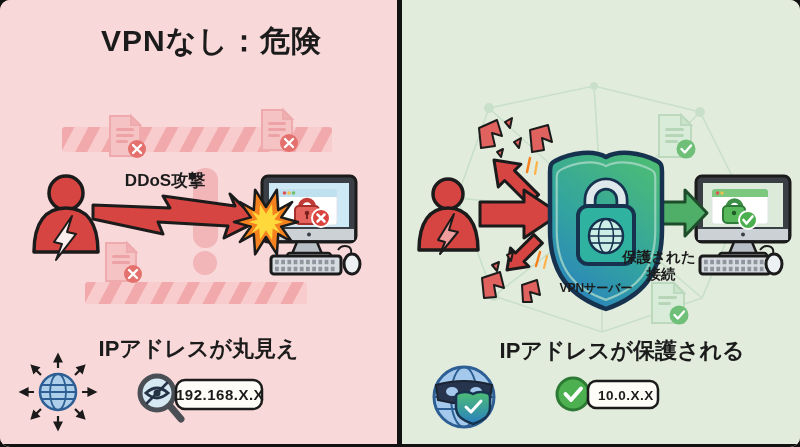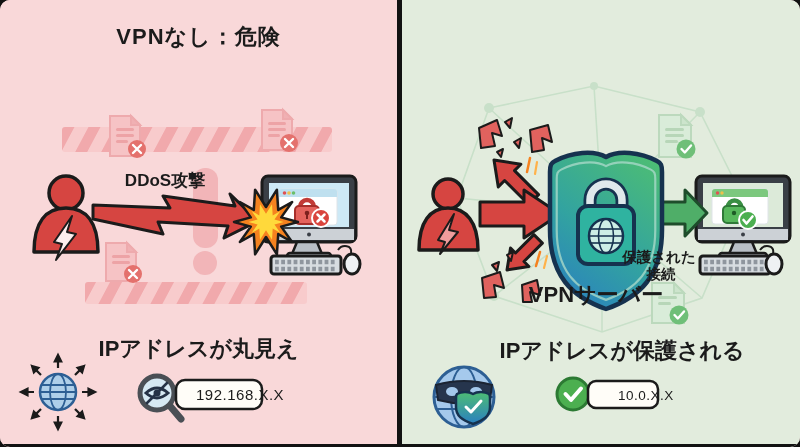--- a/index.html
+++ b/index.html
@@ -8,26 +8,26 @@
     border-radius:10px;background:#f9d8d9;
     font-family:"Liberation Sans",sans-serif;color:#1b1b1b;
   }
   .panel{position:absolute;top:0;height:447px;}
   .panel.left{left:0;width:397px;background:#f9d8d9;}
   .panel.right{left:402px;width:398px;background:#e2ecdd;}
   .divider{position:absolute;top:0;left:397px;width:5px;height:447px;background:#121212;}
   .bottom-edge{position:absolute;left:0;bottom:0;width:800px;height:3px;background:#121212;}
   svg{position:absolute;left:0;top:0;}
   .txt{position:absolute;text-align:center;line-height:1.15;}
-  .title{font-size:22px;font-weight:800;letter-spacing:1px;}
+  .title{font-size:30px;font-weight:800;letter-spacing:1px;padding-left:13px;}
   .headline{font-size:22px;font-weight:800;}
   .small-label{font-size:17px;font-weight:800;}
   .conn-label{font-size:14.5px;font-weight:800;}
-  .server-label{font-size:22px;font-weight:800;}
-  .ip-text{font-size:15px;font-weight:400;letter-spacing:.5px;padding-left:20px;}
+  .server-label{font-size:12px;font-weight:800;}
+  .ip-text{font-size:15px;font-weight:700;letter-spacing:.5px;}
   .ip-text.right{font-size:13.5px;}
 </style>
 </head>
 <body>
 
 <div class="canvas">
 
   <div class="panel left">
     <svg width="397" height="447" viewBox="0 0 397 447">
       <defs>

